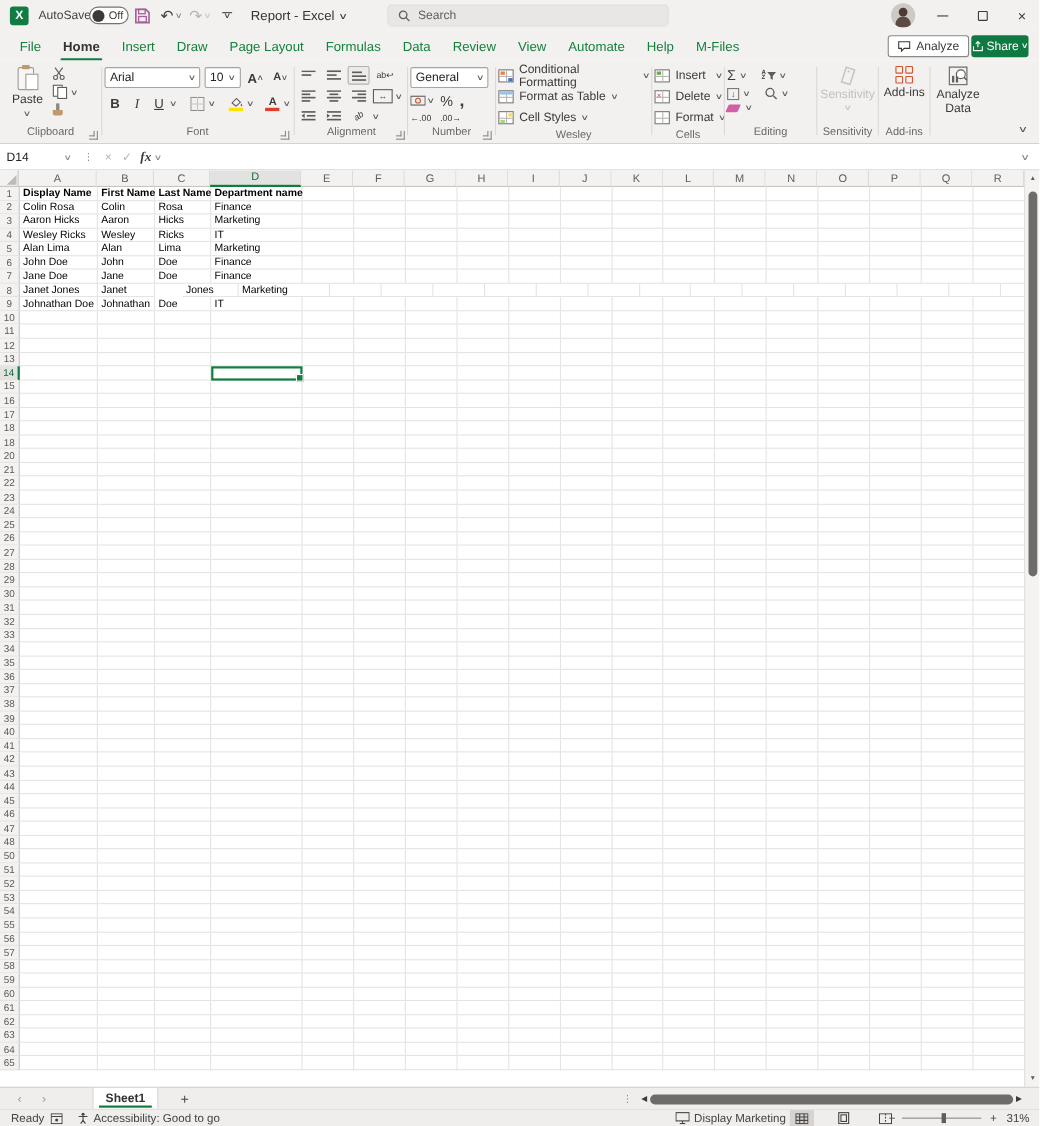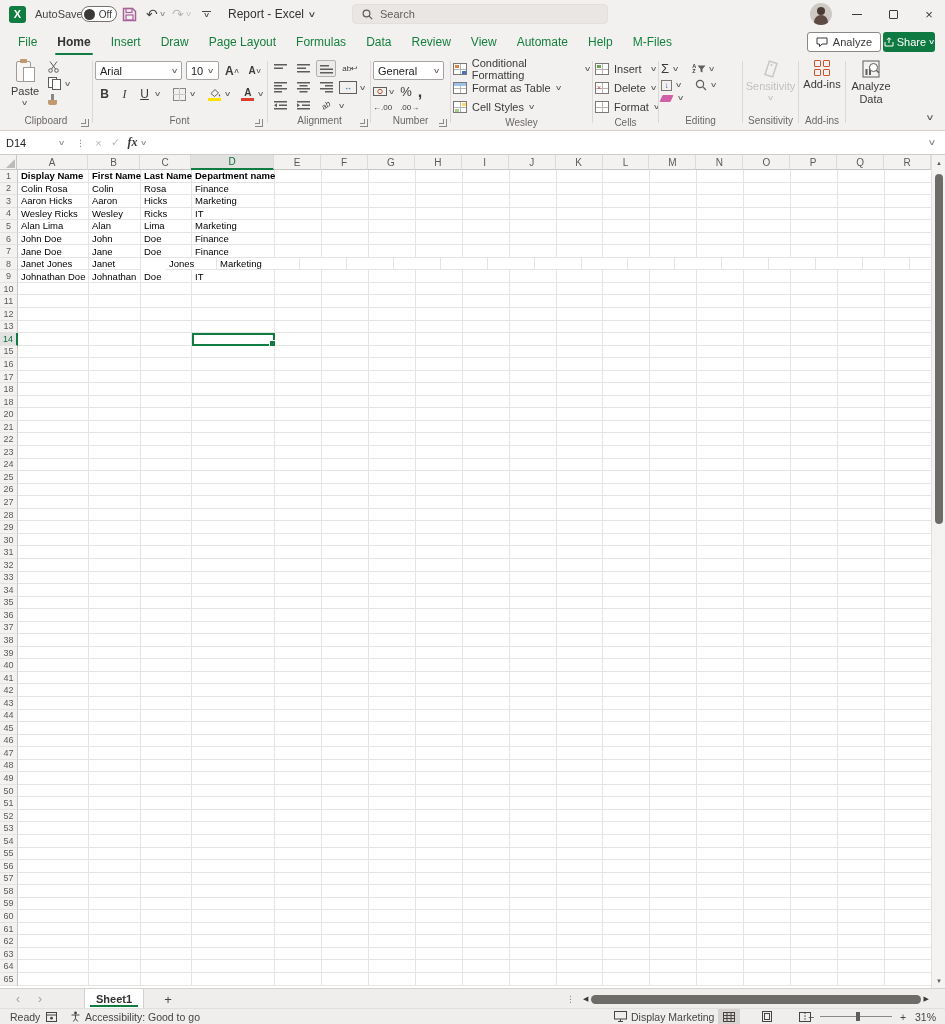--- a/index.html
+++ b/index.html
@@ -1643,41 +1643,20 @@
         <div class="cell" style="width: 46.93px;"></div>
         <div class="cell" style="width: 46.93px;"></div>
         <div class="cell" style="width: 46.93px;"></div>
         <div class="cell" style="width: 46.93px;"></div>
         <div class="cell" style="width: 46.93px;"></div>
         <div class="cell" style="width: 46.93px;"></div>
         <div class="cell" style="width: 46.93px;"></div>
         <div class="cell" style="width: 46.93px;"></div>
       </div>
       <div class="grow">
-        <div class="rh">49</div>
-        <div class="cell" style="width: 71px;"></div>
-        <div class="cell" style="width: 52px;"></div>
-        <div class="cell" style="width: 51px;"></div>
-        <div class="cell" style="width: 83px;"></div>
-        <div class="cell" style="width: 46.93px;"></div>
-        <div class="cell" style="width: 46.93px;"></div>
-        <div class="cell" style="width: 46.93px;"></div>
-        <div class="cell" style="width: 46.93px;"></div>
-        <div class="cell" style="width: 46.93px;"></div>
-        <div class="cell" style="width: 46.93px;"></div>
-        <div class="cell" style="width: 46.93px;"></div>
-        <div class="cell" style="width: 46.93px;"></div>
-        <div class="cell" style="width: 46.93px;"></div>
-        <div class="cell" style="width: 46.93px;"></div>
-        <div class="cell" style="width: 46.93px;"></div>
-        <div class="cell" style="width: 46.93px;"></div>
-        <div class="cell" style="width: 46.93px;"></div>
-        <div class="cell" style="width: 46.93px;"></div>
-      </div>
-      <div class="grow">
         <div class="rh">50</div>
         <div class="cell" style="width: 71px;"></div>
         <div class="cell" style="width: 52px;"></div>
         <div class="cell" style="width: 51px;"></div>
         <div class="cell" style="width: 83px;"></div>
         <div class="cell" style="width: 46.93px;"></div>
         <div class="cell" style="width: 46.93px;"></div>
         <div class="cell" style="width: 46.93px;"></div>
         <div class="cell" style="width: 46.93px;"></div>
         <div class="cell" style="width: 46.93px;"></div>

